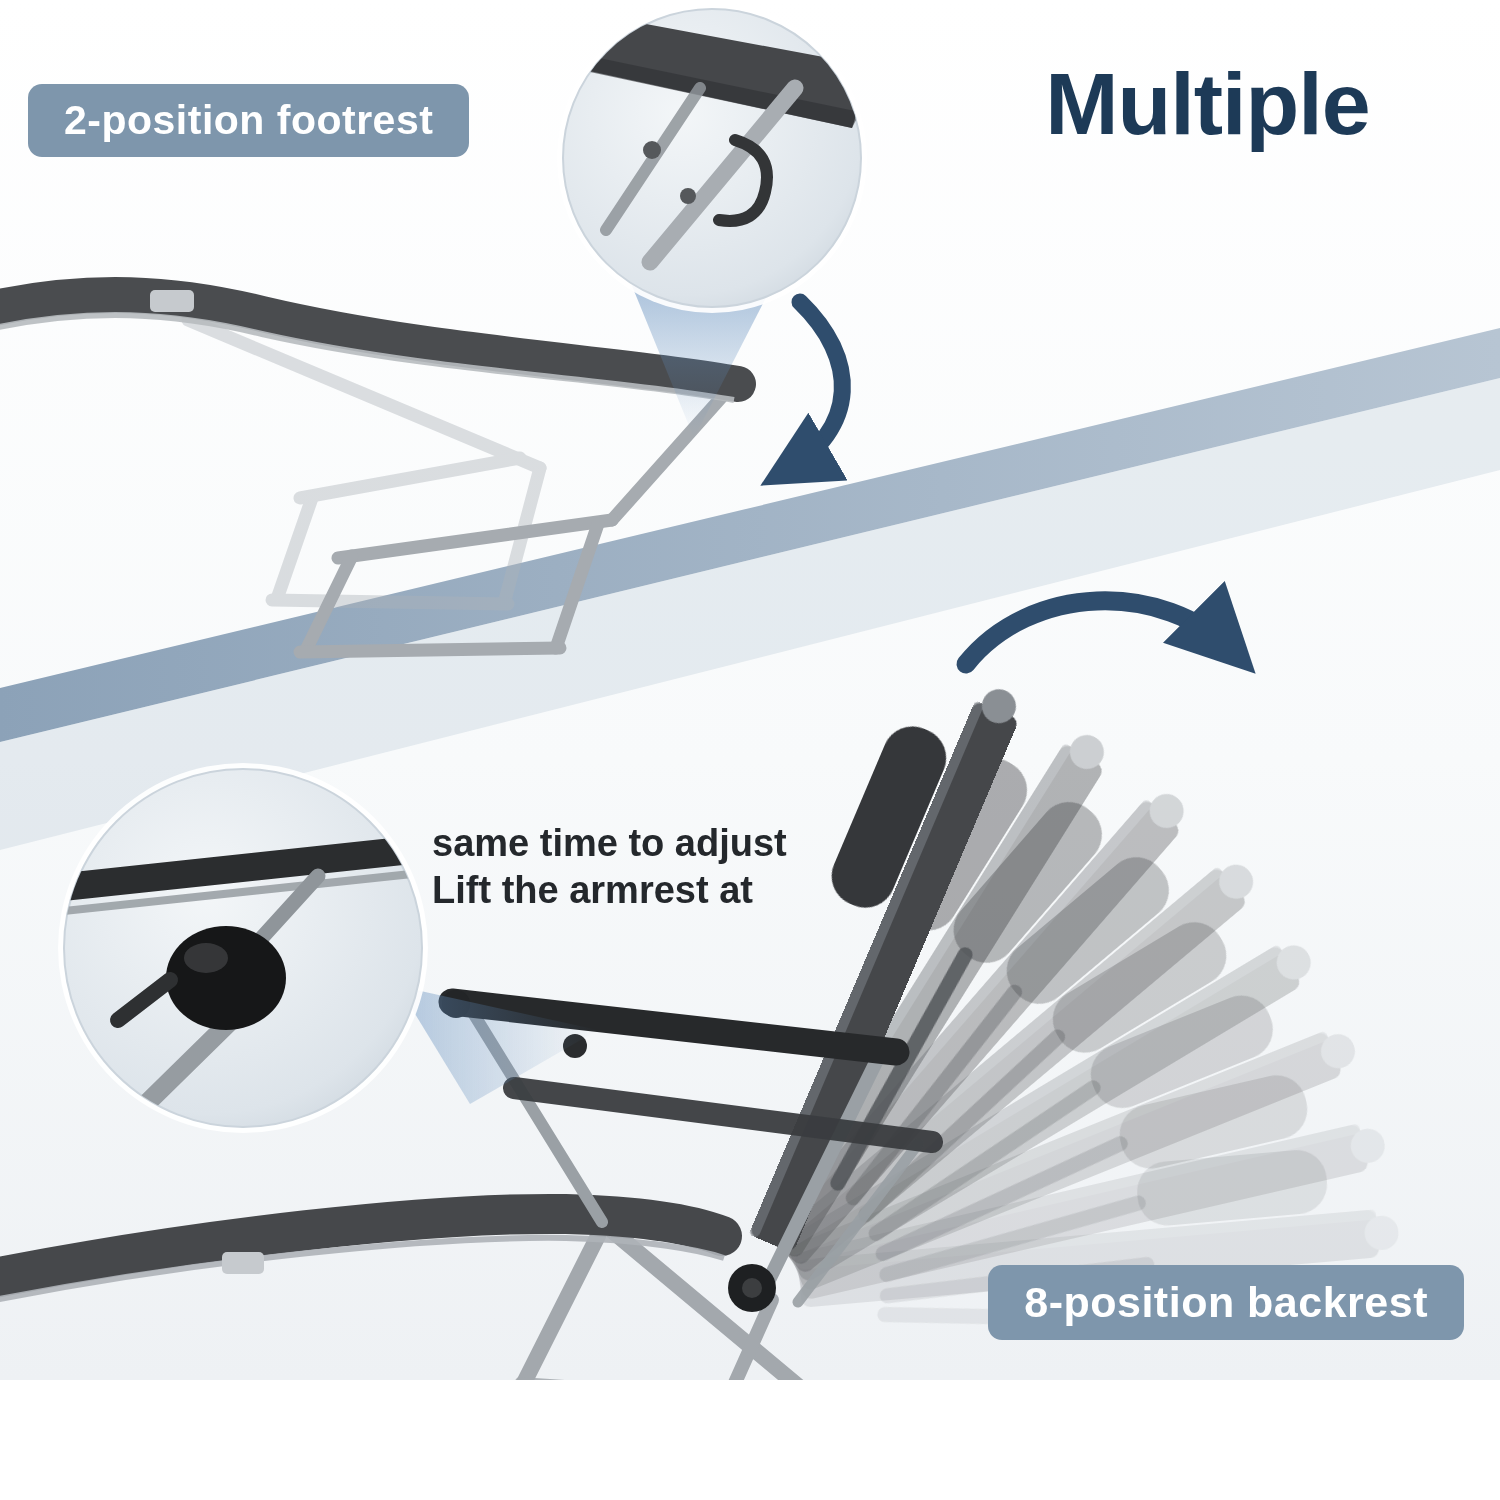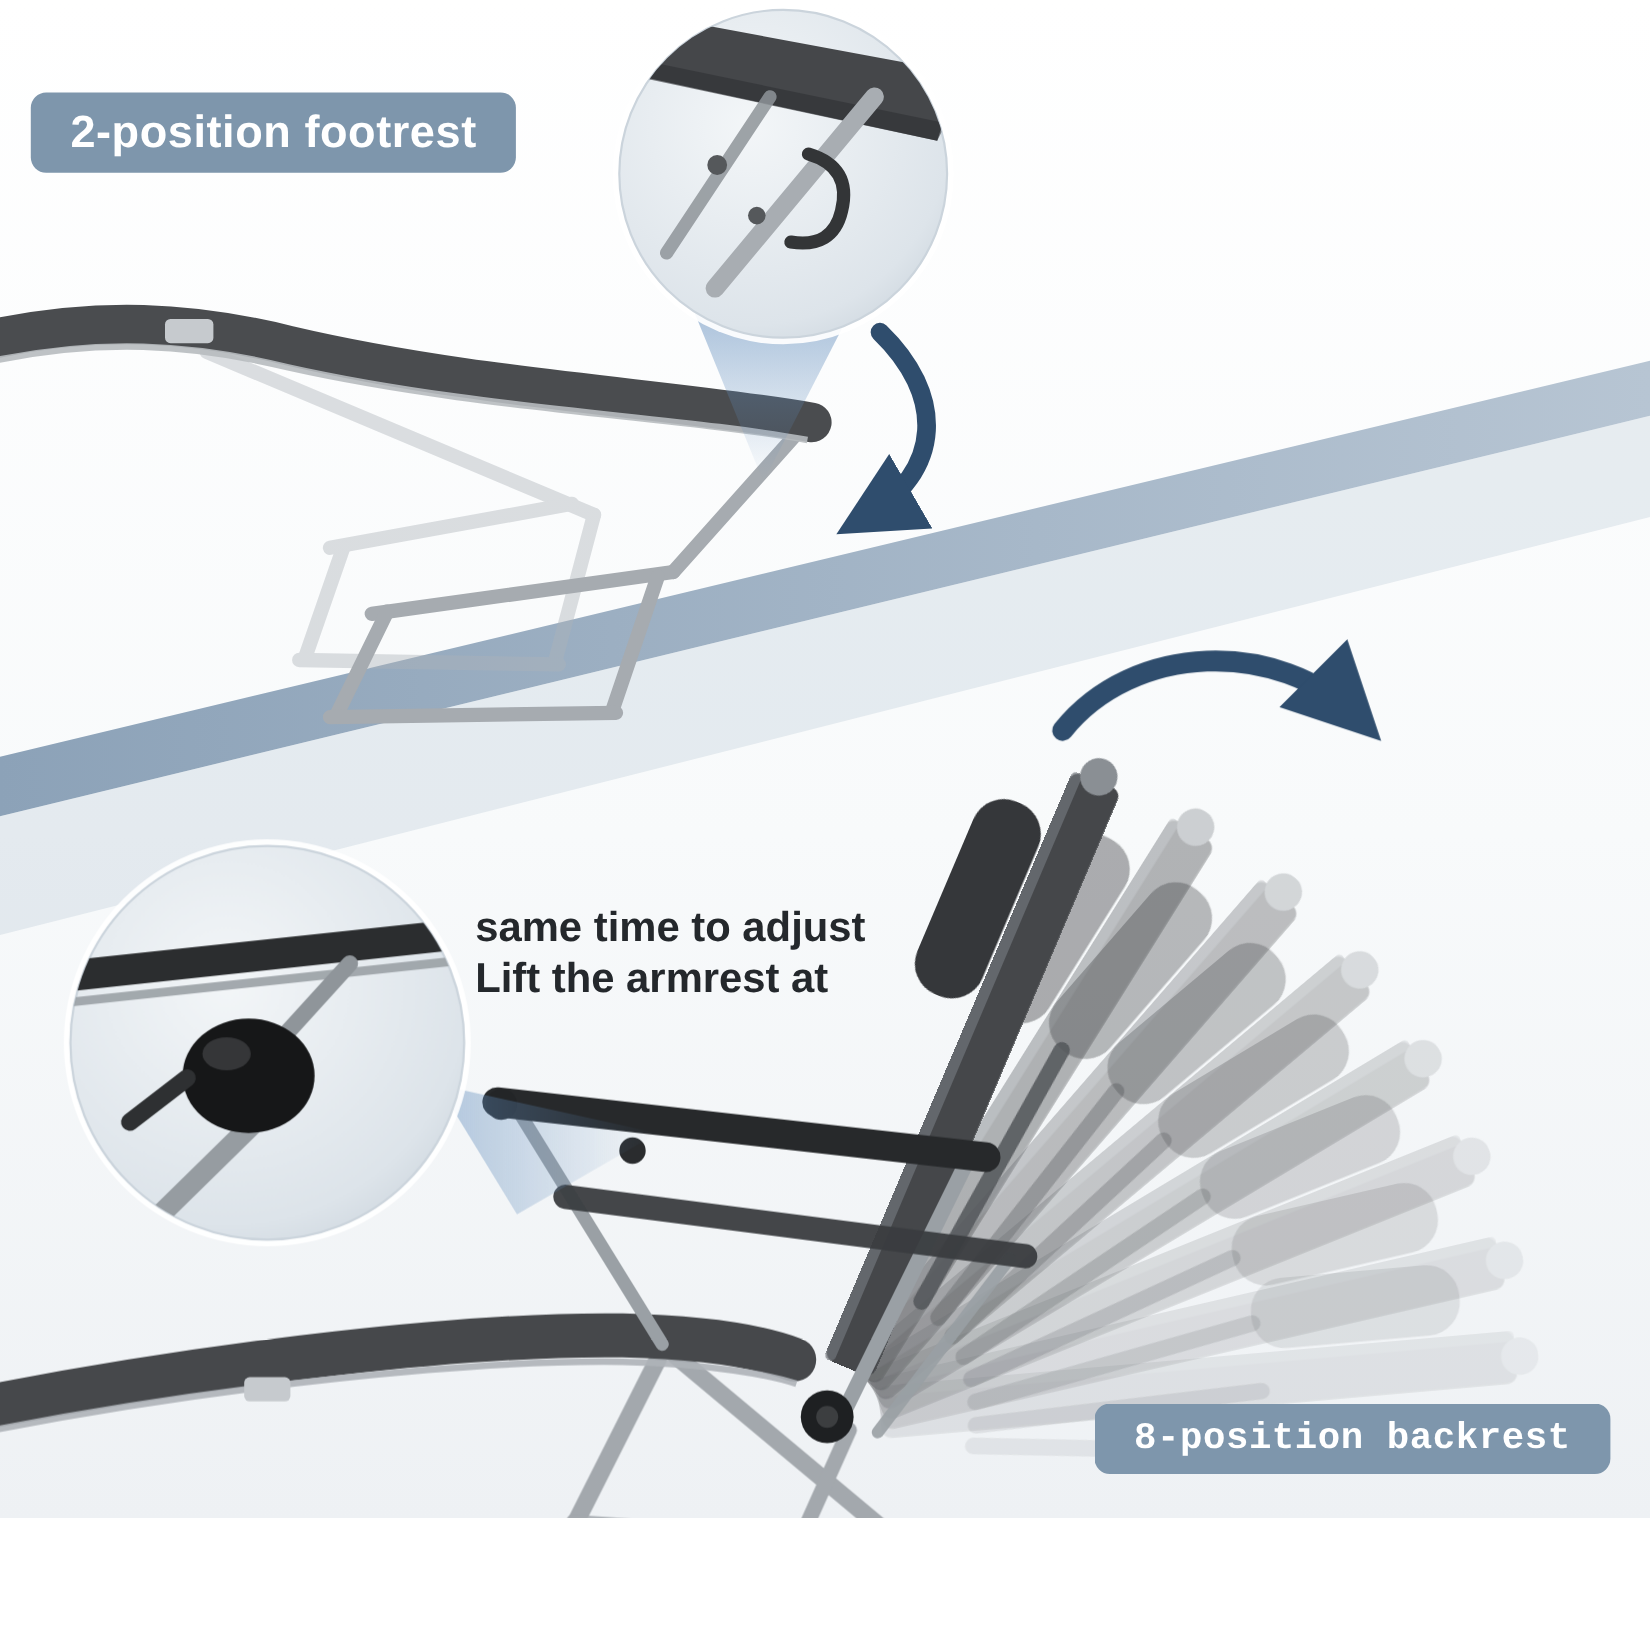--- a/index.html
+++ b/index.html
@@ -8,21 +8,21 @@
     font-family:"Liberation Sans", sans-serif;
     background:linear-gradient(180deg,#ffffff 0%,#f8fafb 55%,#eef1f4 100%);
   }
   .scene{position:absolute;left:0;top:0;width:1500px;height:1500px;}
   .badge{
     position:absolute;background:#7E96AC;color:#ffffff;font-weight:bold;
     font-size:41px;padding:13px 36px;border-radius:14px;letter-spacing:.5px;
     white-space:nowrap;
   }
   .badge-footrest{left:28px;top:84px;}
-  .badge-backrest{right:36px;bottom:40px;font-size:34px;font-family:Liberation Mono, monospace;}
+  .badge-backrest{right:36px;bottom:40px;font-size:43px;}
   .title{
     position:absolute;top:56px;right:20px;width:545px;text-align:center;
     color:#1D3A57;font-weight:bold;font-size:88px;line-height:1.1;letter-spacing:-1px;
   }
   .note{
     position:absolute;left:432px;top:820px;font-size:38px;font-weight:bold;
     color:#24282C;line-height:1.24;white-space:nowrap;
   }
 </style>
 </head>
@@ -163,20 +163,21 @@
         <line x1="118" y1="1020" x2="170" y2="980" stroke="#2E3032" stroke-width="16" stroke-linecap="round"></line>
       </g>
     </g>
 
     <path d="M 966 664 C 1030 584 1162 580 1234 652" fill="none" stroke="#2F4D6D" stroke-width="19" stroke-linecap="round" marker-end="url(#arrowHead)"></path>
   </svg>
 
   <div class="badge badge-footrest">2-position footrest</div>
 
   <div class="title">
+    <div>Multiple</div>
   </div>
 
   <div class="note">
     <div>same time to adjust</div>
     <div>Lift the armrest at</div>
   </div>
 
   <div class="badge badge-backrest">8-position backrest</div>
 </div>
 

